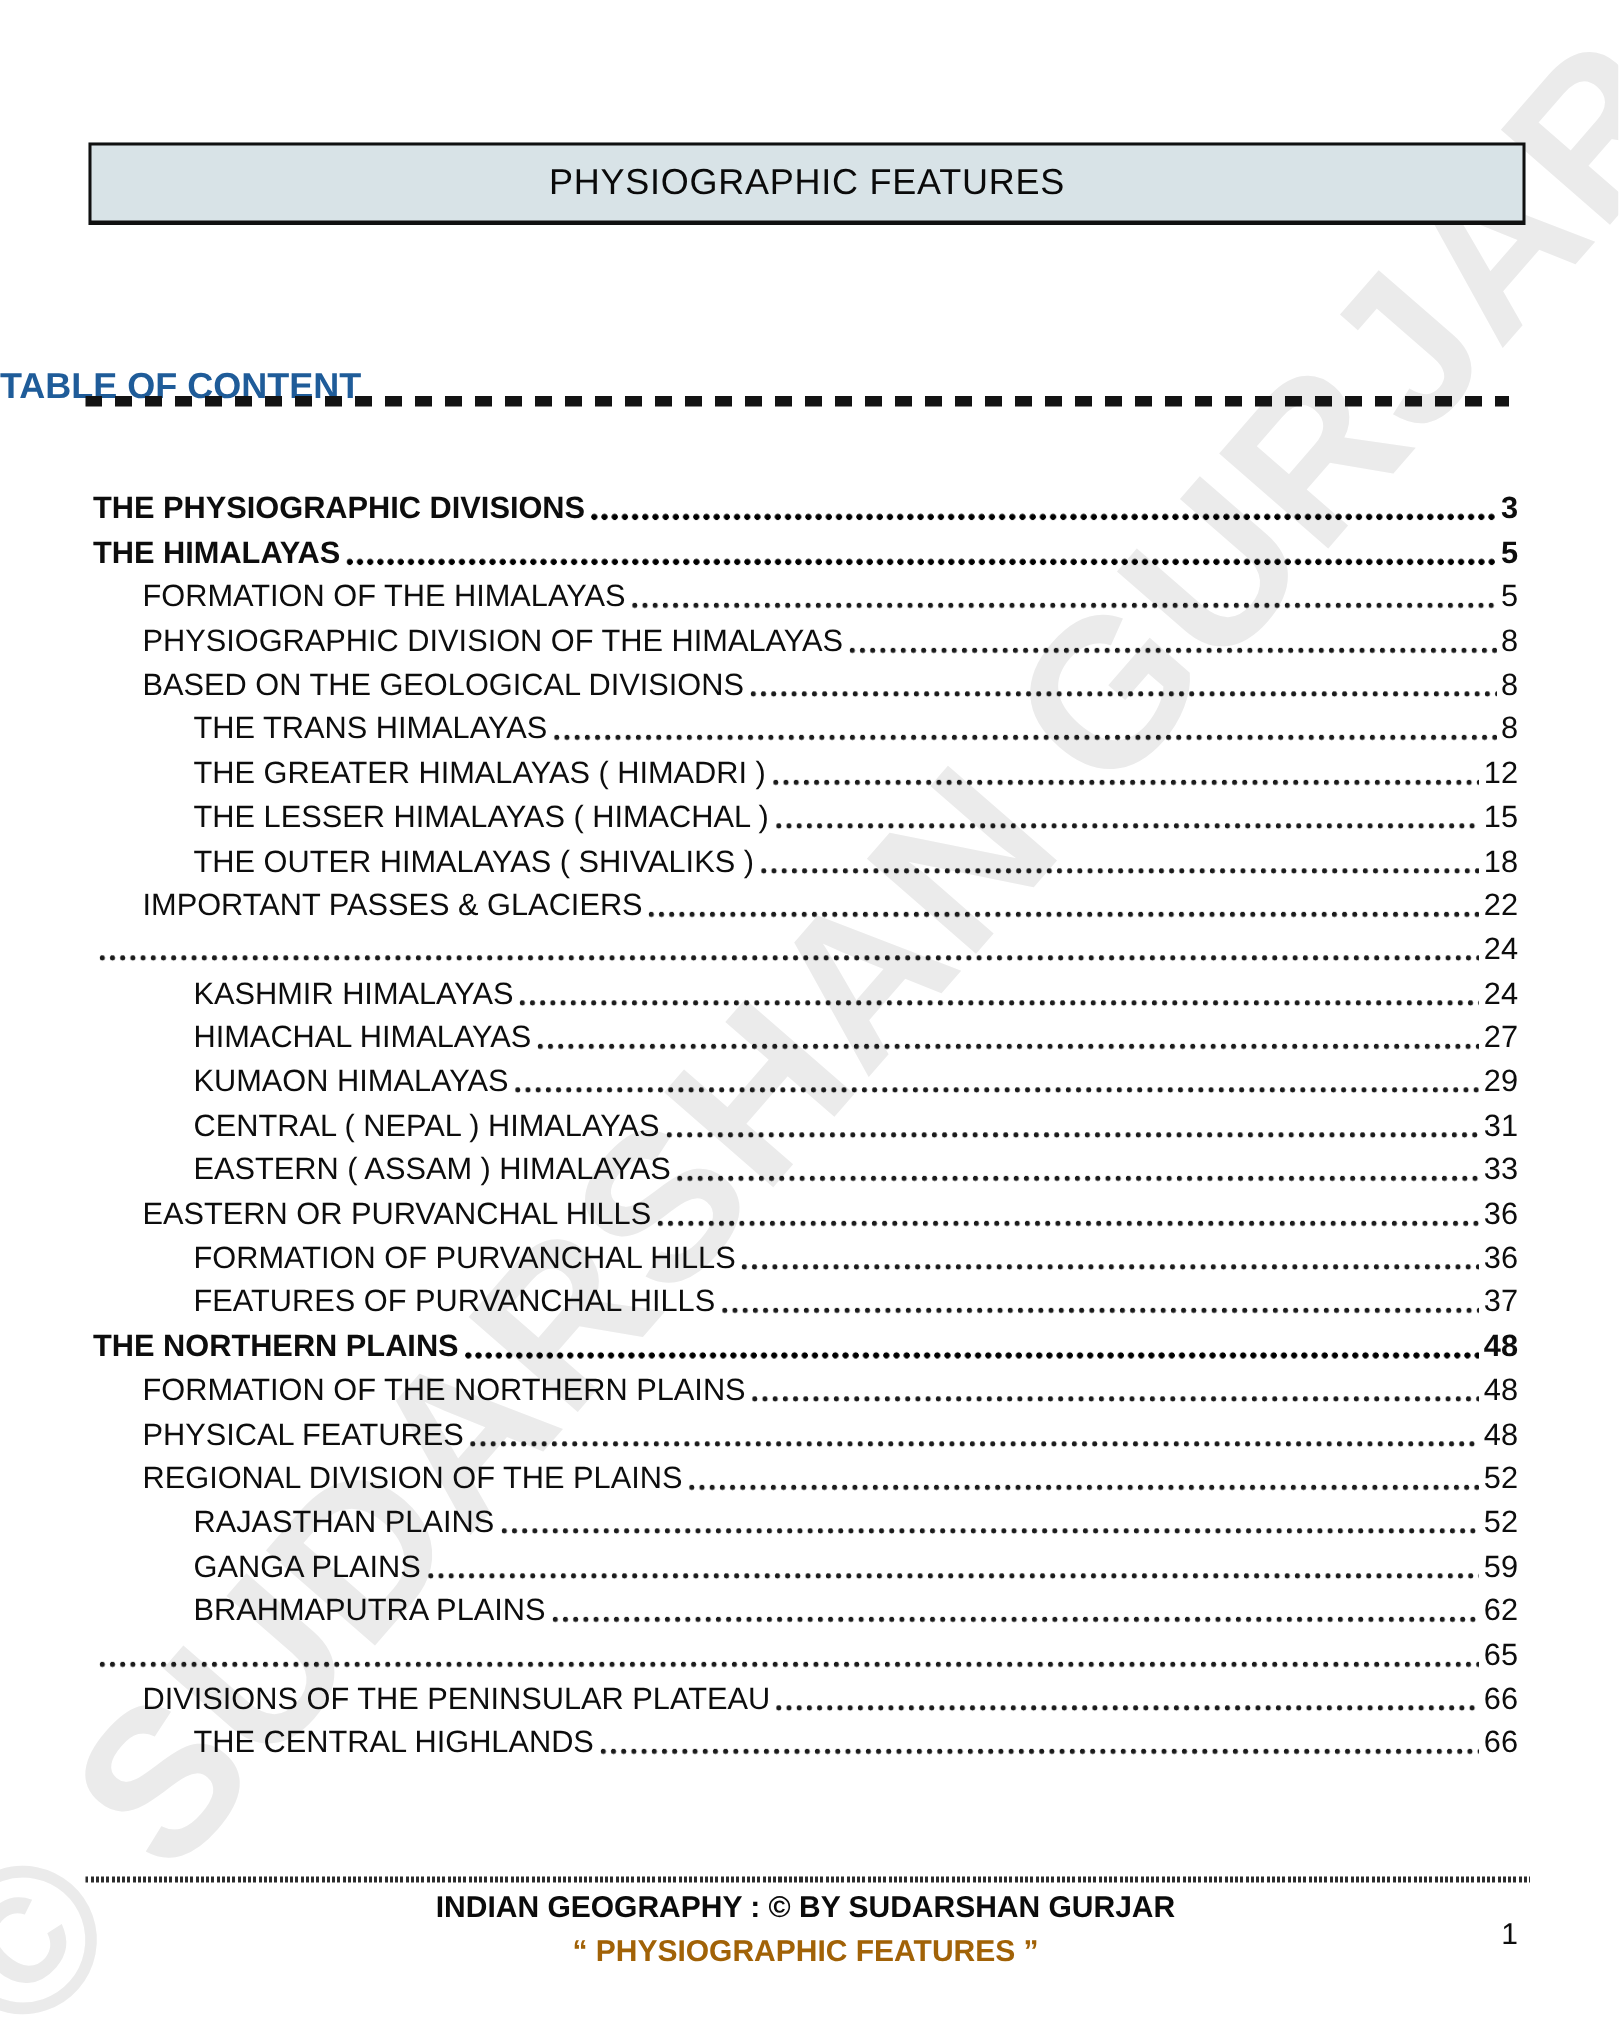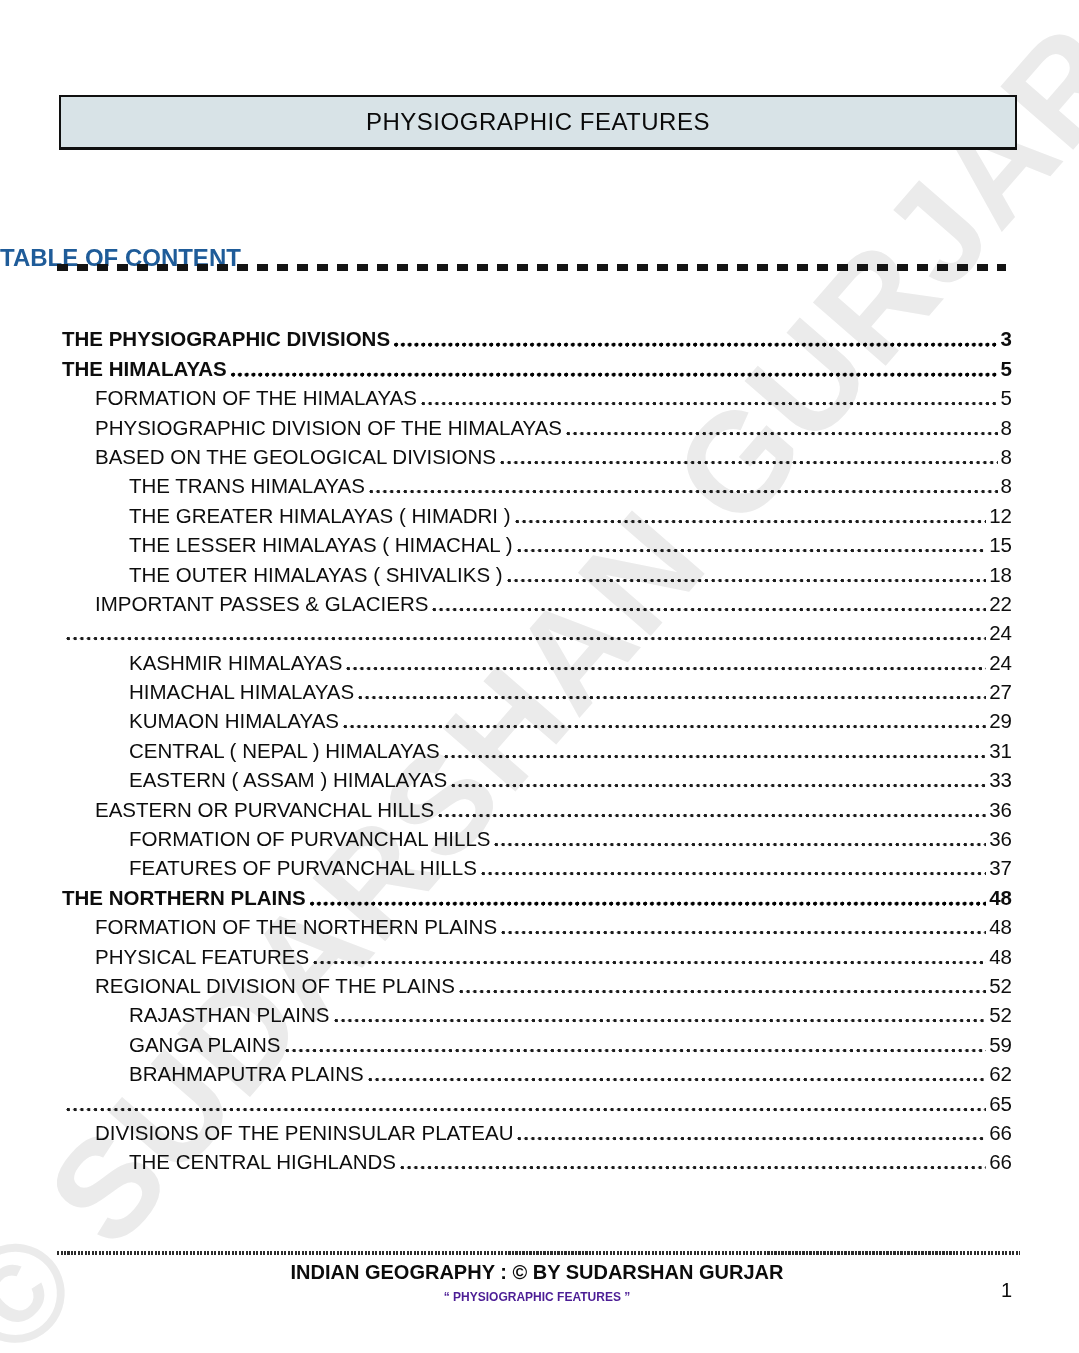--- a/index.html
+++ b/index.html
@@ -108,22 +108,22 @@
     font-weight:bold;
     font-size:20px;
     color:#0b0b0b;
     z-index:1;
   }
   .footer-chapter{
     position:absolute;
     left:62px;width:950px;top:1290px;
     text-align:center;
     font-weight:bold;
-    font-size:12px;
-    color:#4c1d95;
+    font-size:20px;
+    color:#a16207;
     z-index:1;
   }
   .footer-page-num{
     position:absolute;
     right:67px;top:1279px;
     font-size:20px;
     z-index:1;
   }
 </style>
 </head>

